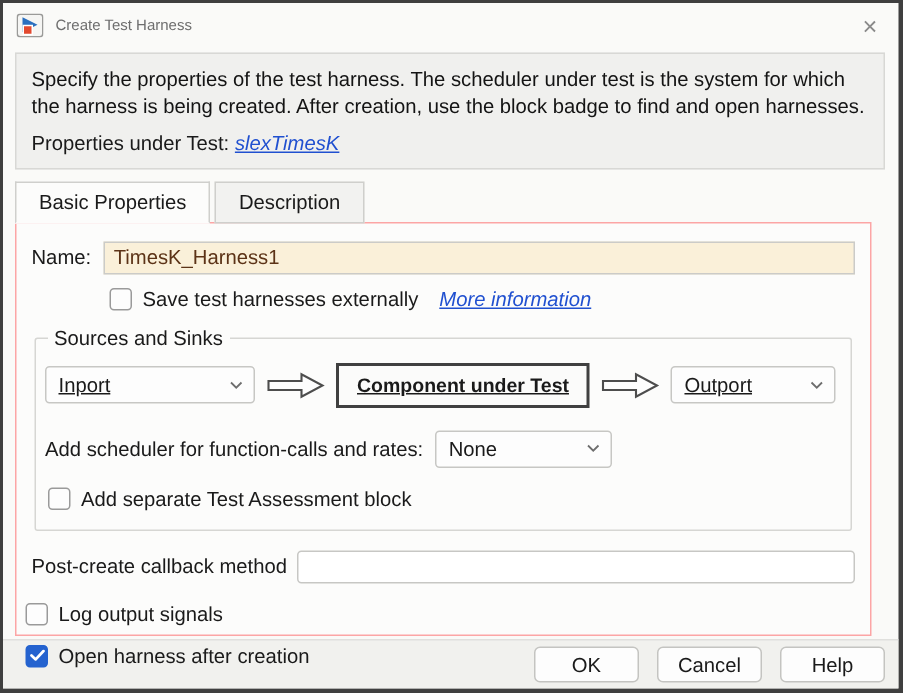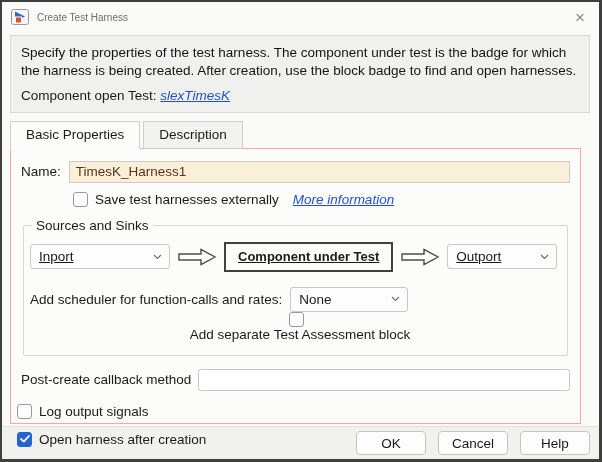--- a/index.html
+++ b/index.html
@@ -71,21 +71,21 @@
   .combo { height: 25px; border: 1px solid #c7c7c4; border-radius: 3px; background: #fdfdfd; display: flex; align-items: center; padding: 0 7px 0 8px; }
   .combo .val { flex: 1; }
   .combo-inport { width: 140px; }
   .combo-outport { width: 110px; }
   .combo-sched { width: 118px; margin-left: 8px; }
   .chev { display: inline-flex; margin-left: 6px; }
   .flow-arrow { margin: 0 7px; display: inline-flex; }
   .cut-box { border: 2px solid #404040; background: #fbfbfa; padding: 5px 12px 6px 12px; font-weight: bold; font-size: 13px; white-space: nowrap; }
 
   .sched-row { margin-top: 15px; }
-  .assess-row { margin-left: 2px; flex-direction: column; }
+  .assess-row { margin-top: 13px; margin-left: 2px; }
 
   .callback-row { margin: 13px 0 0 0; }
   .callback-row label { margin-right: 7px; white-space: nowrap; }
   .callback-input { flex: 1; height: 22px; border: 1px solid #c7c7c4; border-radius: 3px; background: #fff; padding: 1px 6px; outline: none; font-family: "Liberation Sans", sans-serif; font-size: 13.5px; }
 
   .log-row { margin: 13px 0 0 -4px; }
   .open-row { margin: 13px 0 0 -4px; }
 
   
   .footer { flex: 0 0 33px; background: #f1f1ee; border-top: 1px solid #e0e0dd; display: flex; align-items: center; justify-content: flex-end; padding-right: 9px; gap: 12px; margin-top: 2px; }
@@ -103,23 +103,23 @@
         <polygon points="4,2.5 14,7.5 4,12.5" fill="#2a6fbf"></polygon>
         <rect x="4.5" y="8" width="6" height="6" fill="#e2492f" stroke="#ffffff" stroke-width="1"></rect>
       </svg>
     </span>
     <span class="title">Create Test Harness</span>
     <span class="spacer"></span>
     <span class="close-btn">×</span>
   </div>
 
   <div class="intro">
-    <div class="desc">Specify the properties of the test harness. The component under test is the badge for which the harness is being created. After creation, use the block badge to find and open harnesses.</div>
+    <div class="desc">Specify the properties of the test harness. The scheduler under test is the system for which the harness is being created. After creation, use the block badge to find and open harnesses.</div>
     <div class="cut-line">
-      <span>Component open Test:</span>
+      <span>Properties under Test:</span>
       <a class="link">slexTimesK</a>
     </div>
   </div>
 
   <div class="tabbar">
     <div class="tab active">Basic Properties</div>
     <div class="tab">Description</div>
   </div>
 
   <div class="panel">

